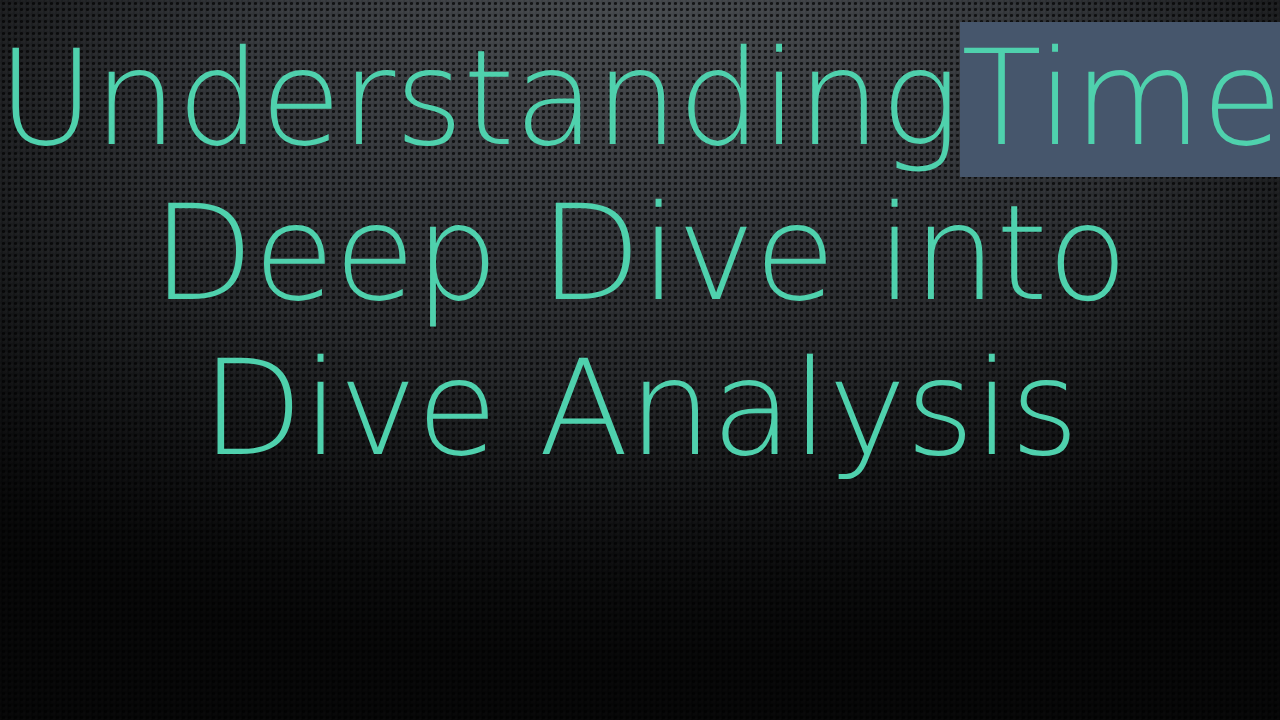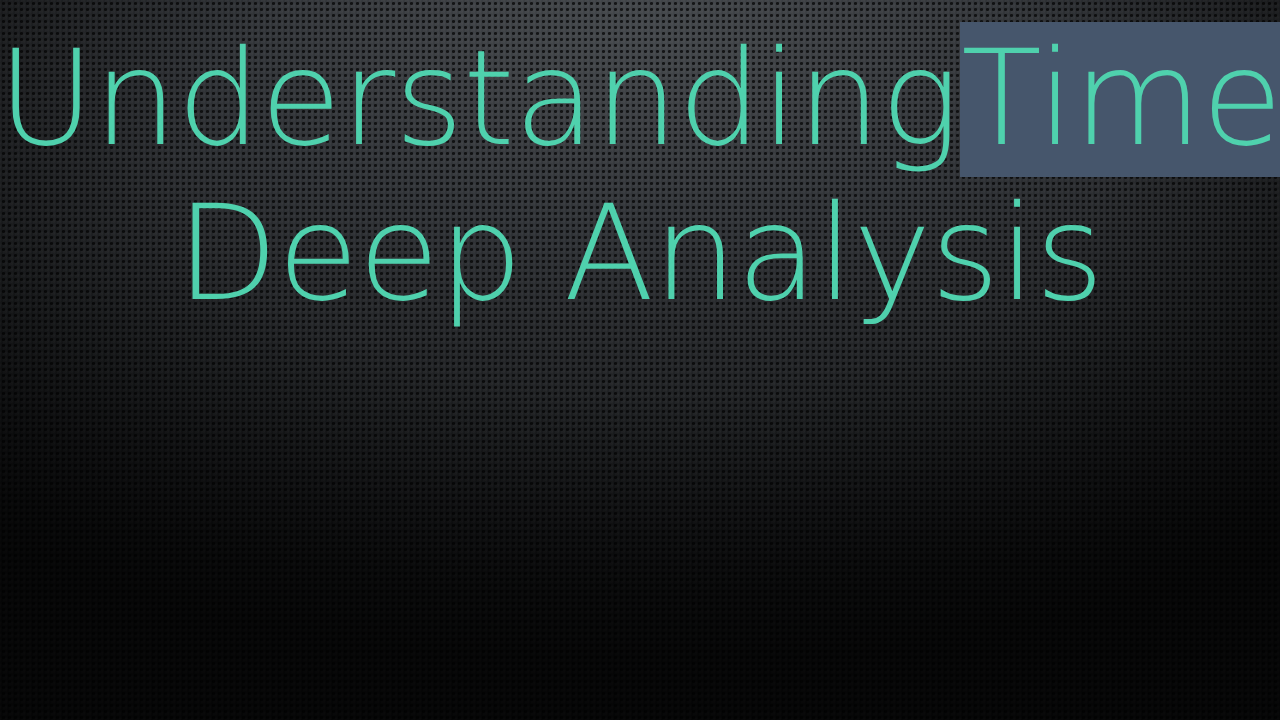--- a/index.html
+++ b/index.html
@@ -126,19 +126,22 @@
   <div class="bg-weave"></div>
   <div class="bg-vignette"></div>
 
   <div class="title-block">
 
     <div class="title-line">
       <span class="seg">Understanding </span><span class="seg hl">Time</span>
     </div>
 
 
+    <div class="title-line">
+      <span class="seg">Deep Dive into</span>
+    </div>
 
     <div class="title-line">
-      <span class="seg">Deep Analysis</span>
+      <span class="seg">Dive Analysis</span>
     </div>
 
   </div>
 </div>
 
 </body></html>

